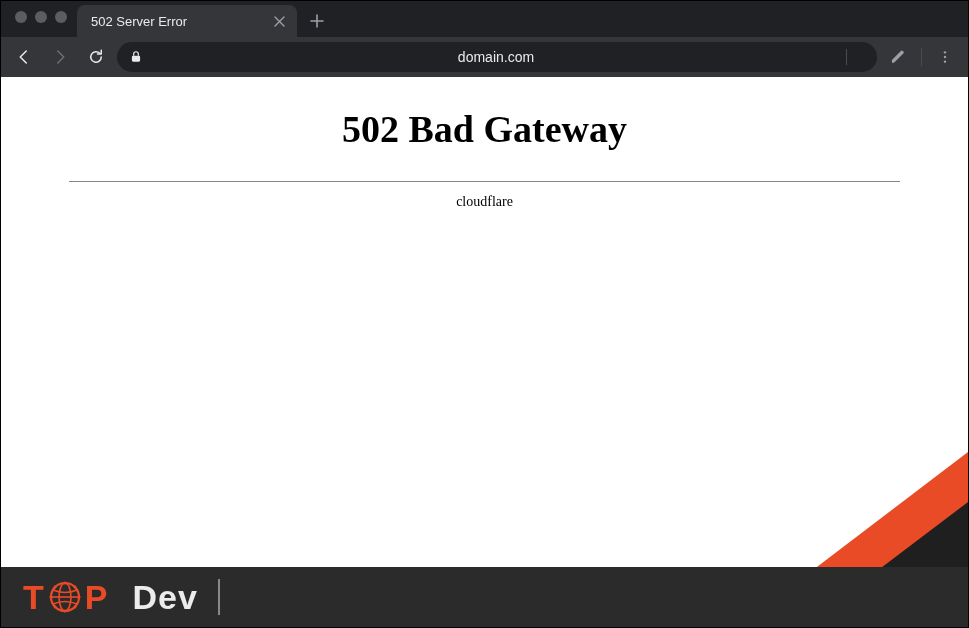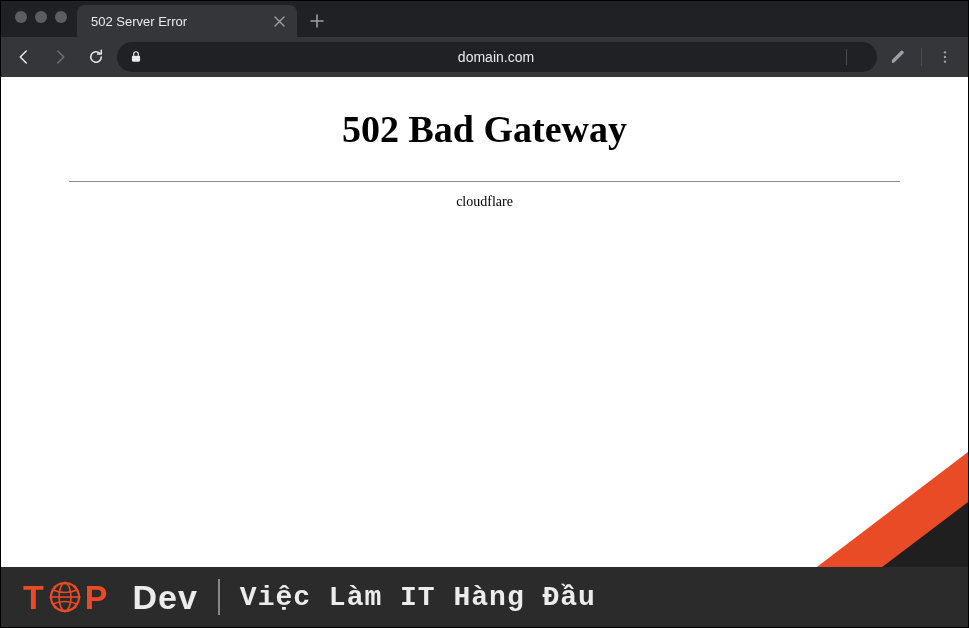--- a/index.html
+++ b/index.html
@@ -266,14 +266,13 @@
         <circle cx="8" cy="8" r="1.4" fill="#e84b26"></circle>
         <circle cx="28" cy="8" r="1.4" fill="#e84b26"></circle>
         <circle cx="8" cy="28" r="1.4" fill="#e84b26"></circle>
         <circle cx="28" cy="28" r="1.4" fill="#e84b26"></circle>
       </svg>
     </span>
     <span class="t">P</span>
     <span class="dev">Dev</span>
   </div>
   <div class="banner-sep"></div>
-  <div class="tagline">Việc Làm IT Hàng Đầu</div>
 </div>
 
 </body></html>

